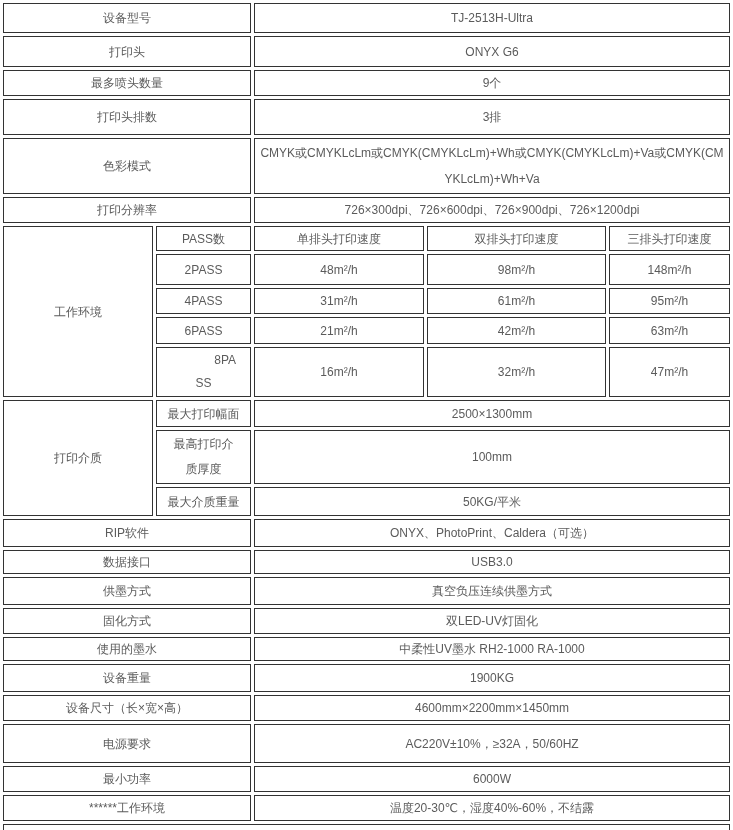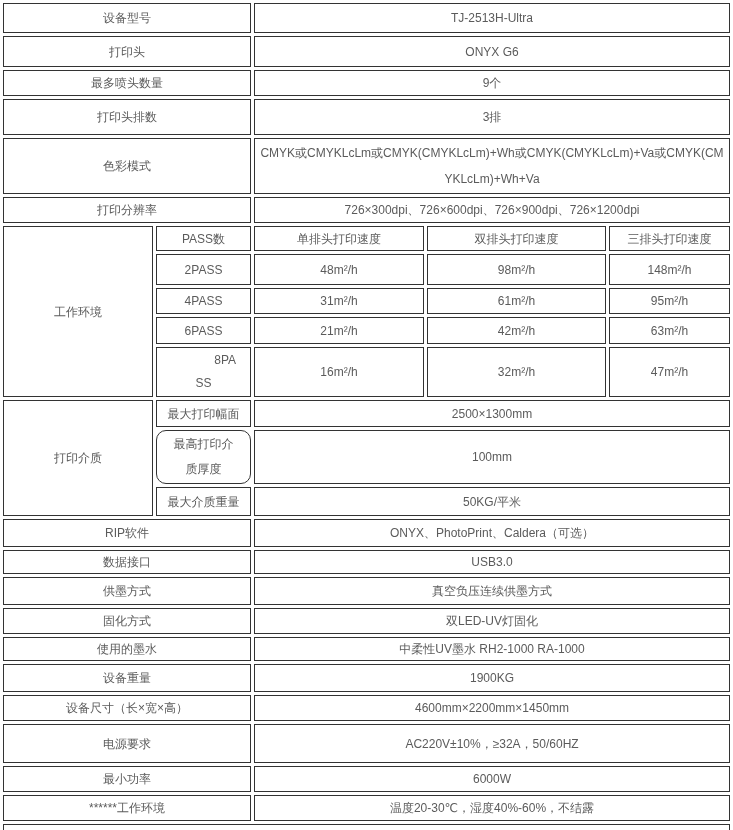--- a/index.html
+++ b/index.html
@@ -22,21 +22,21 @@
     padding: 1px 3px;
     line-height: 20px;
     overflow: hidden;
     background: #ffffff;
   }
   td.break {
     word-break: break-all;
     line-height: 26px;
     padding: 1px 2px;
   }
-  td.lh25 { line-height: 25px; padding: 1px 11px; border-radius: 10px; }
+  td.lh25 { line-height: 25px; padding: 1px 11px; }
   td.pass8 { line-height: 23px; padding: 1px 14px; }
   td.pass8 .l1 { display: block; text-align: right; }
   td.pass8 .l2 { display: block; text-align: center; }
 </style>
 </head>
 <body>
 
 <table class="spec-table">
   <colgroup>
     <col style="width:150px">

